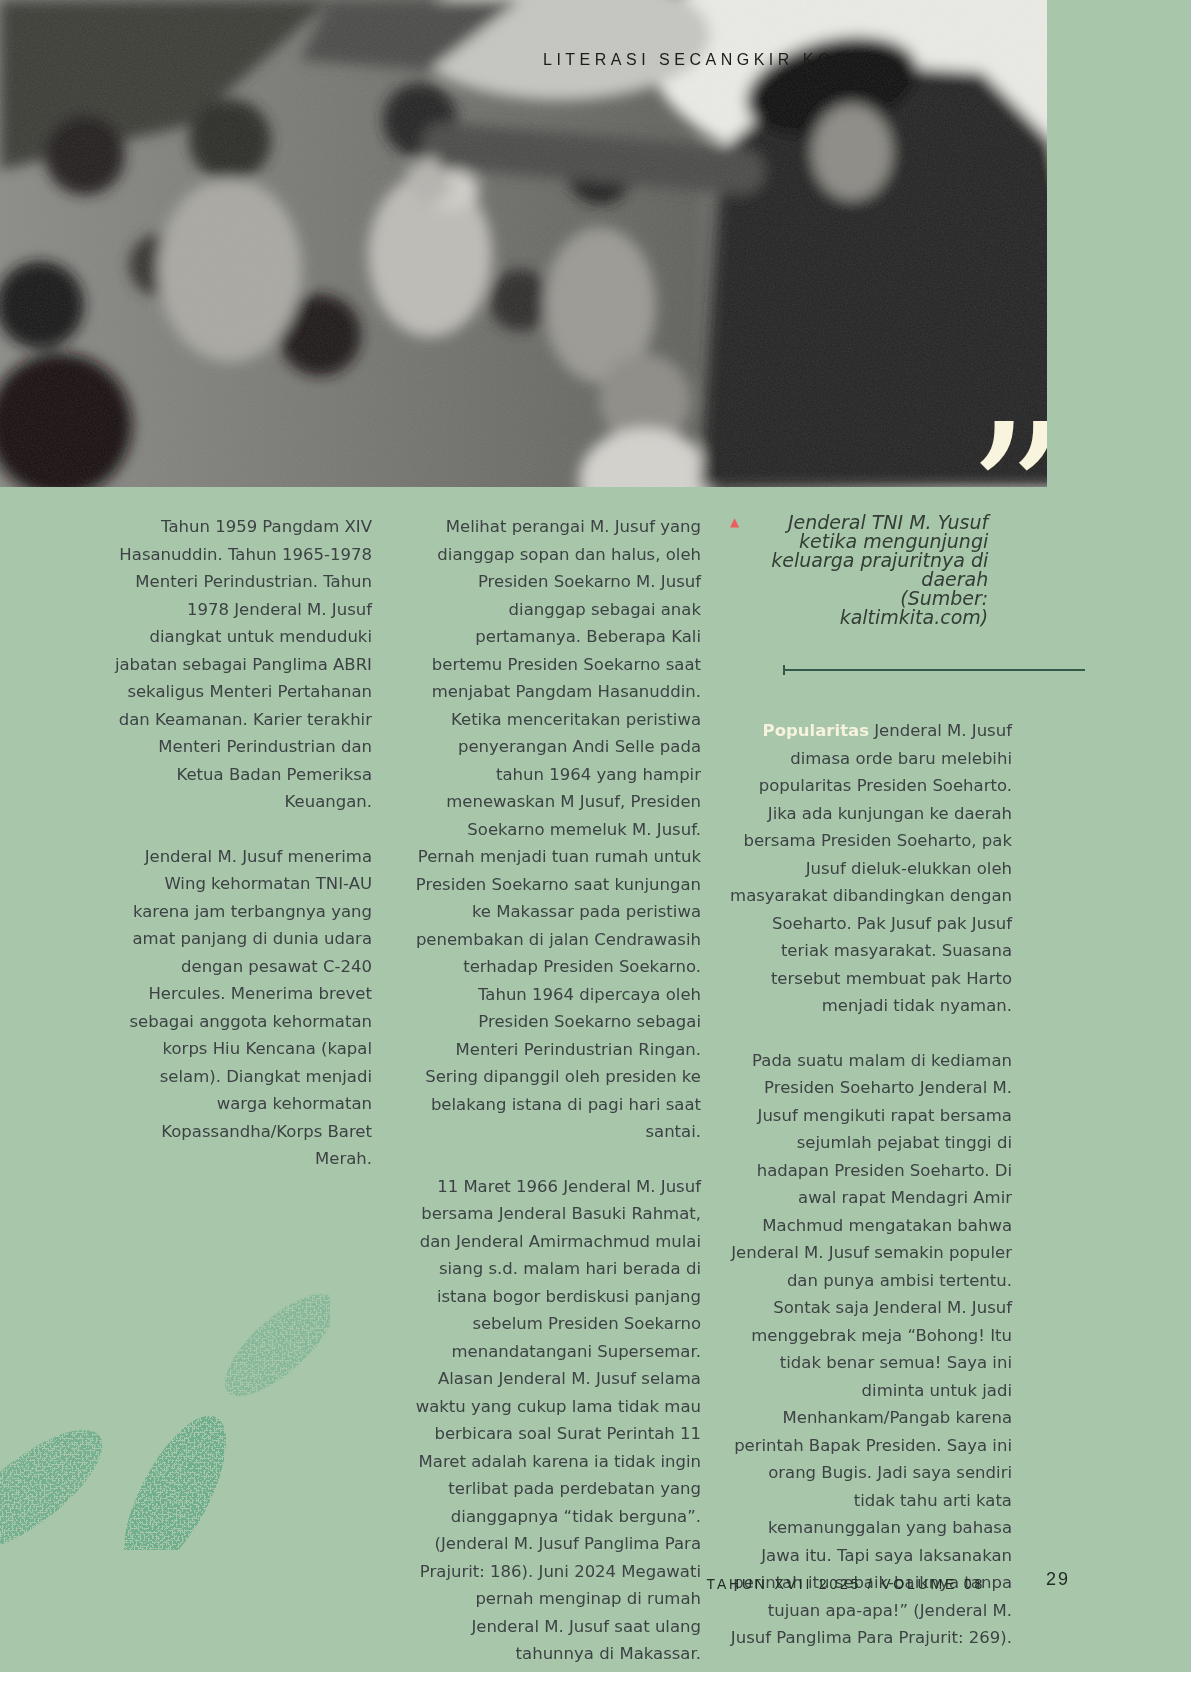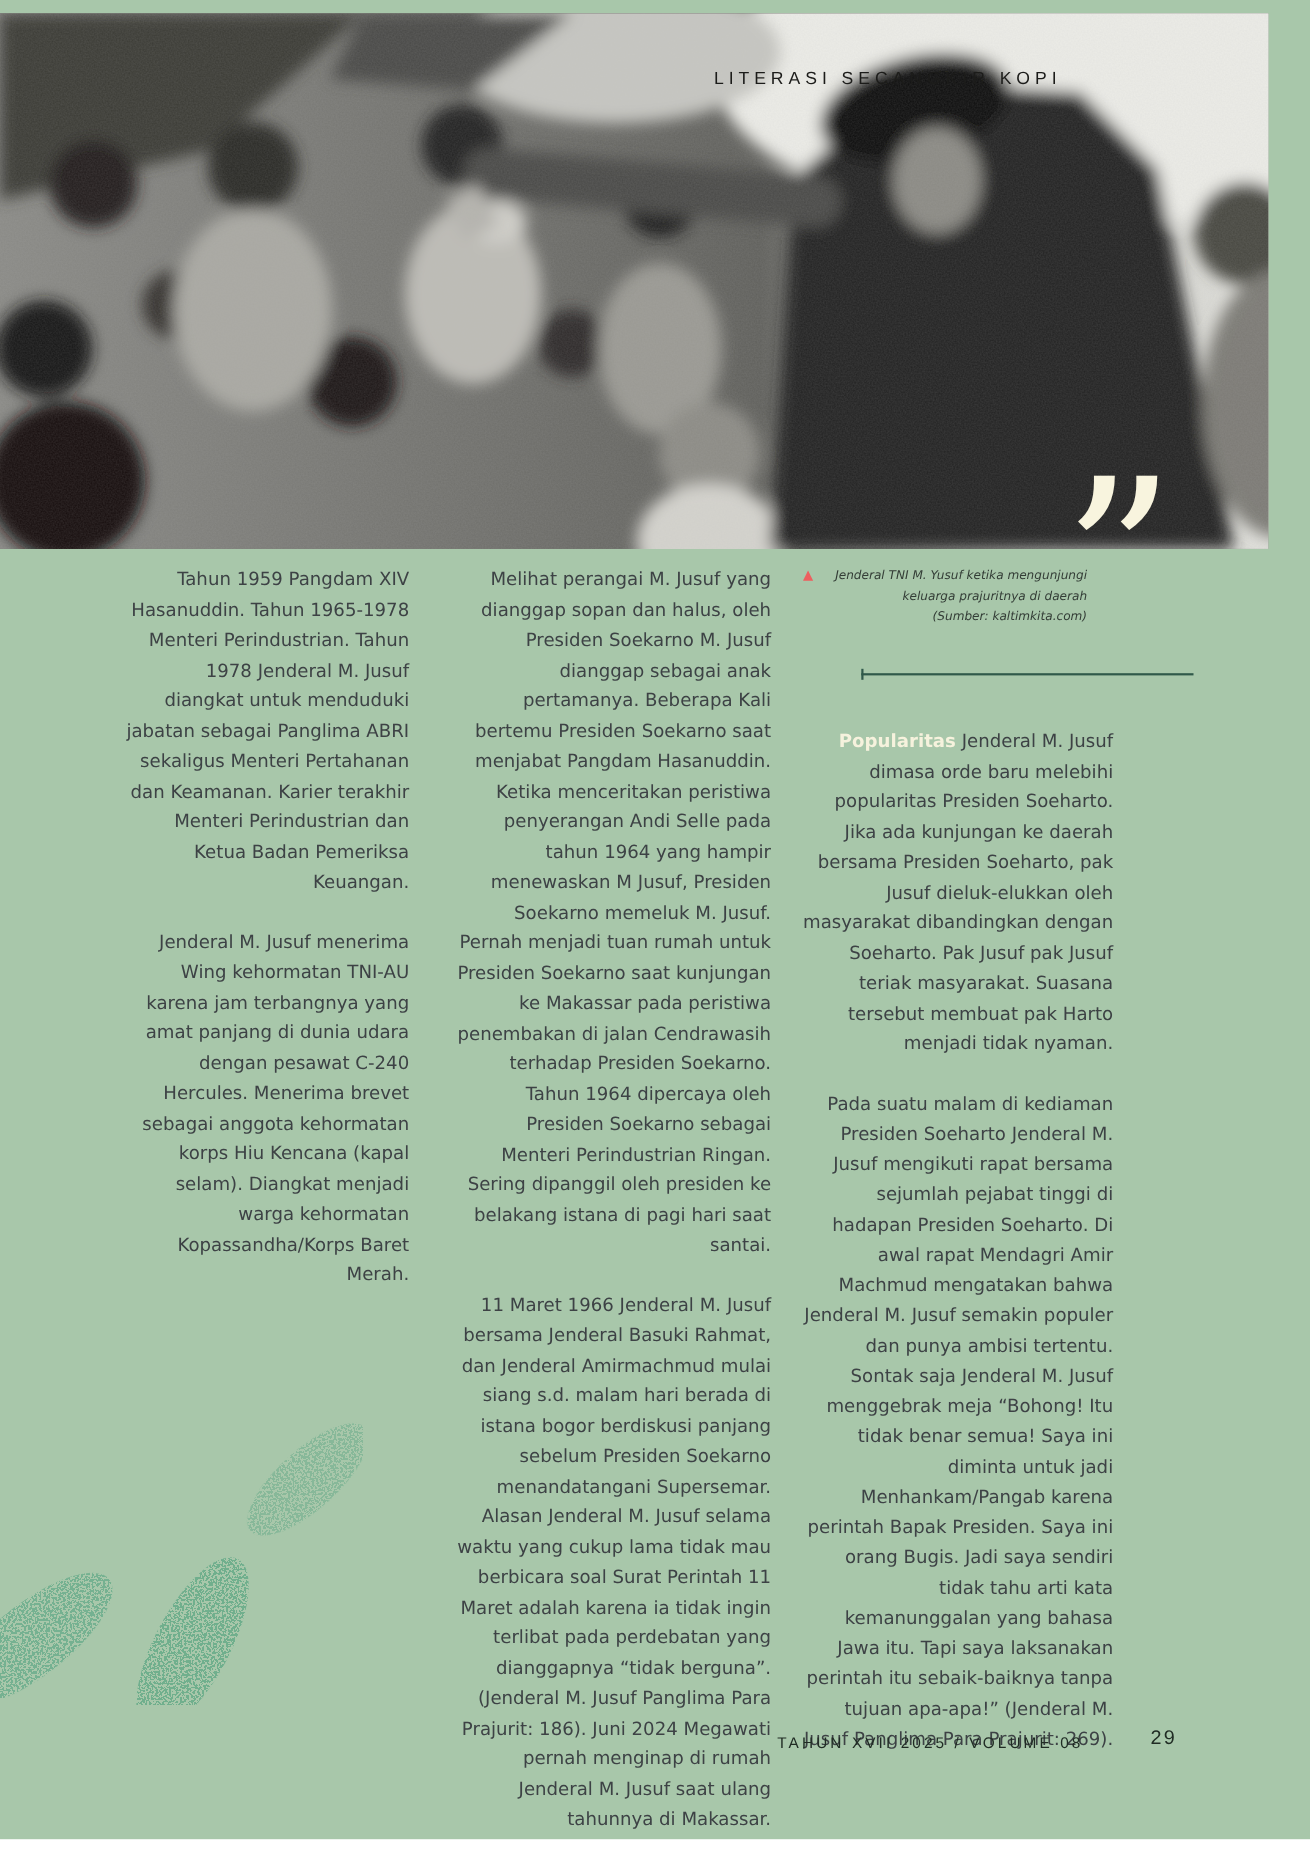--- a/index.html
+++ b/index.html
@@ -2,21 +2,21 @@
 <html><head>
 <meta charset="utf-8">
 <style>
   html,body { margin:0; padding:0; background:#e9e9e9; }
   .page {
     position:relative; width:1191px; height:1684px; overflow:hidden;
     background:#a8c7aa;
     font-family:"Liberation Sans", sans-serif;
   }
   
-  .hero { position:absolute; top:12px; left:0; width:1153px; height:487px; overflow:hidden; background:#767672; }
+  .hero { position:absolute; top:0; left:0; width:1047px; height:487px; overflow:hidden; background:#767672; }
   .hero svg { display:block; }
   .header-tag {
     position:absolute; top:51px; right:188px;
     font-size:16px; letter-spacing:4.5px; color:#1c1c1a; font-weight:400;
     font-family:"Liberation Sans", sans-serif;
   }
   .quote-mark {
     position:absolute; top:398px; left:966px;
     font-family:"DejaVu Serif", serif; font-size:200px; line-height:1;
     color:#f8f4de;
@@ -30,21 +30,21 @@
   }
   .col p { margin:0 0 27px 0; }
   .col1 { left:110px; width:262px; }
   .col2 { left:413px; width:288px; }
   .col3 { left:730px; width:282px; }
   .lead { color:#f6f2dd; font-weight:bold; margin-right:0.32em; }
   
   .caption { display:flex; gap:11px; align-items:flex-start; }
   .caption-marker { color:#ed5f5f; font-size:12px; line-height:19px; flex:0 0 auto; }
   .caption-text {
-    font-size:11px; line-height:19px; font-style:italic; color:#333d36;
+    font-size:19px; line-height:19px; font-style:italic; color:#333d36;
     width:238px; font-family:"DejaVu Sans","Liberation Sans",sans-serif;
   }
   .rule { position:relative; margin:42px 0 0 53px; width:302px; height:2px; background:#30594a; }
   .rule::before { content:""; position:absolute; left:0; top:-4px; width:2px; height:10px; background:#30594a; }
   .col3-paras { margin-top:46px; }
   
   .footer-edition {
     position:absolute; top:1576px; right:206px;
     font-size:14px; letter-spacing:2.8px; color:#202c24;
   }

